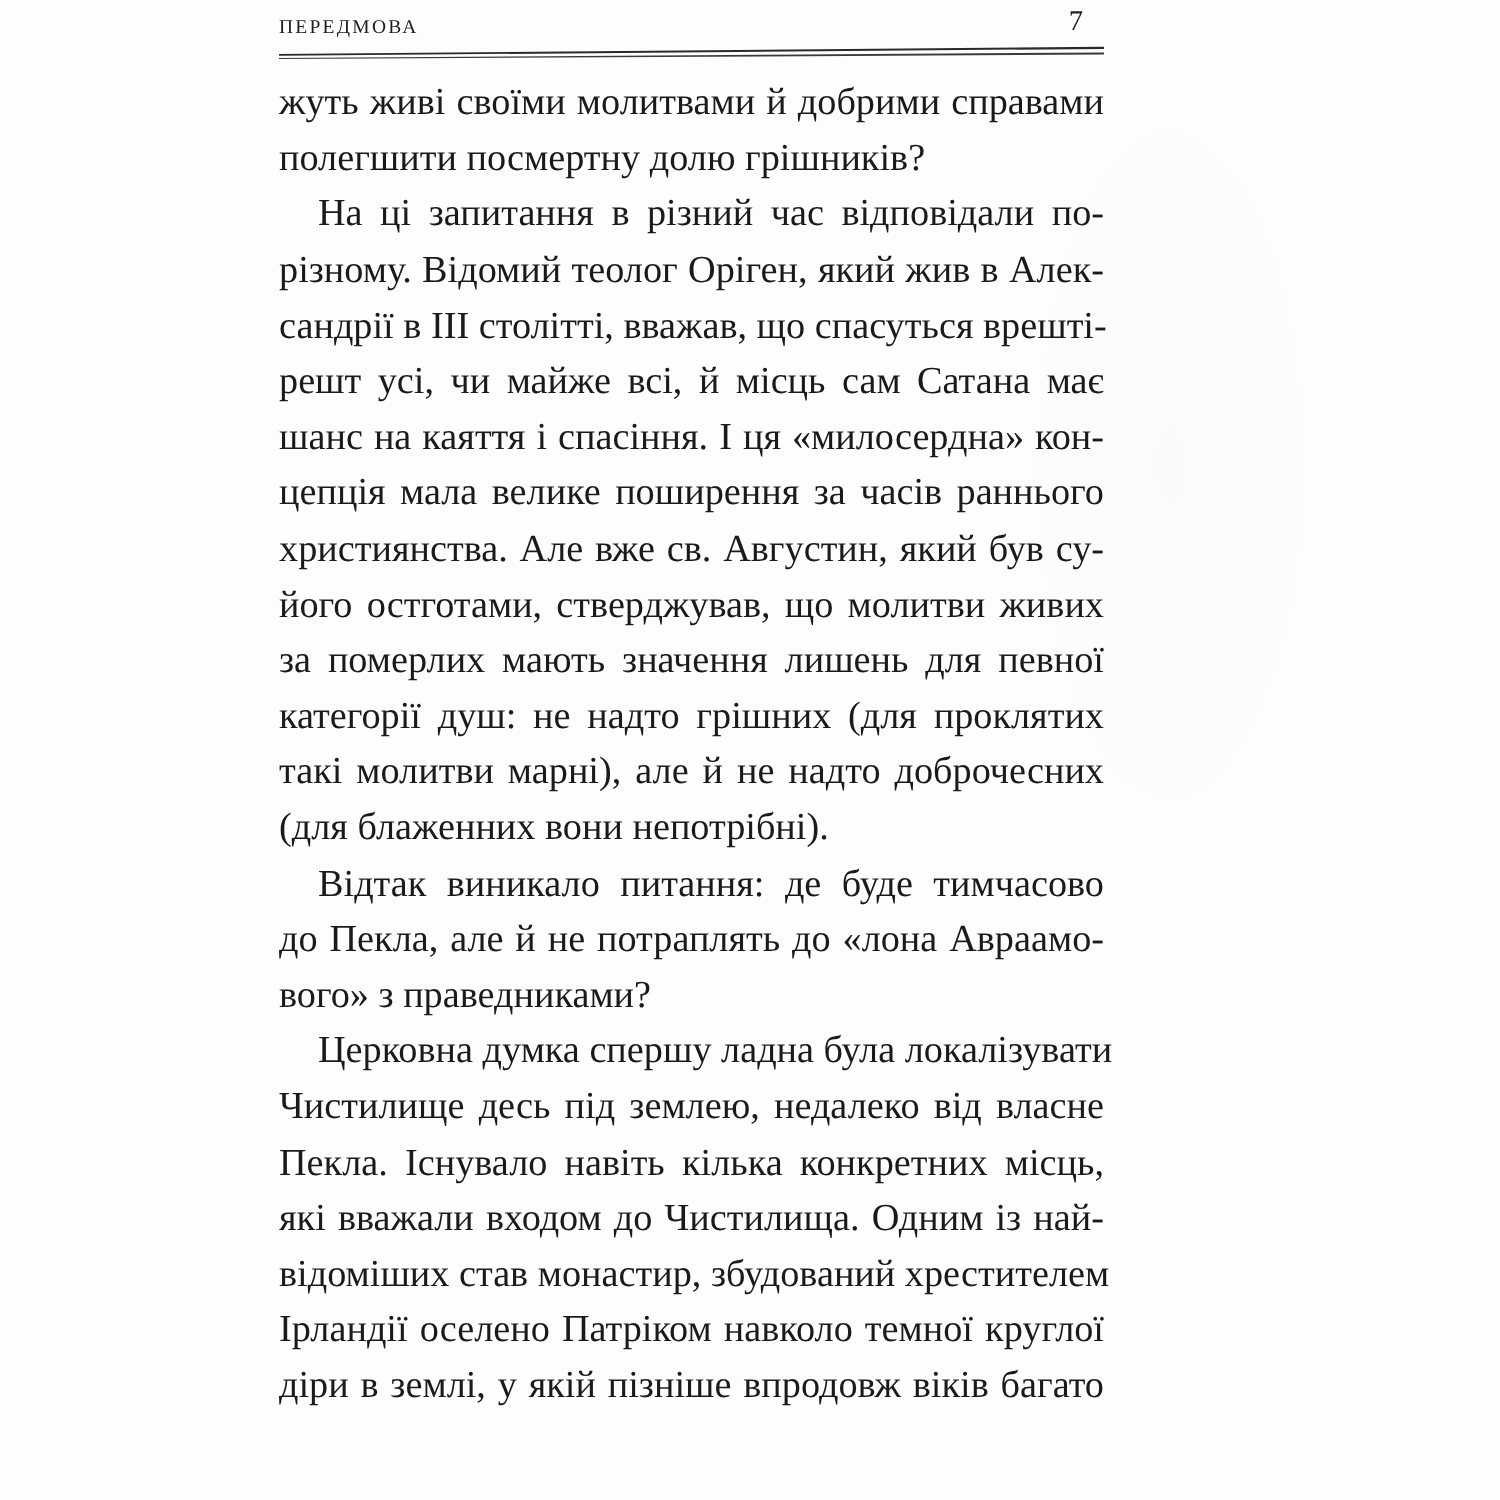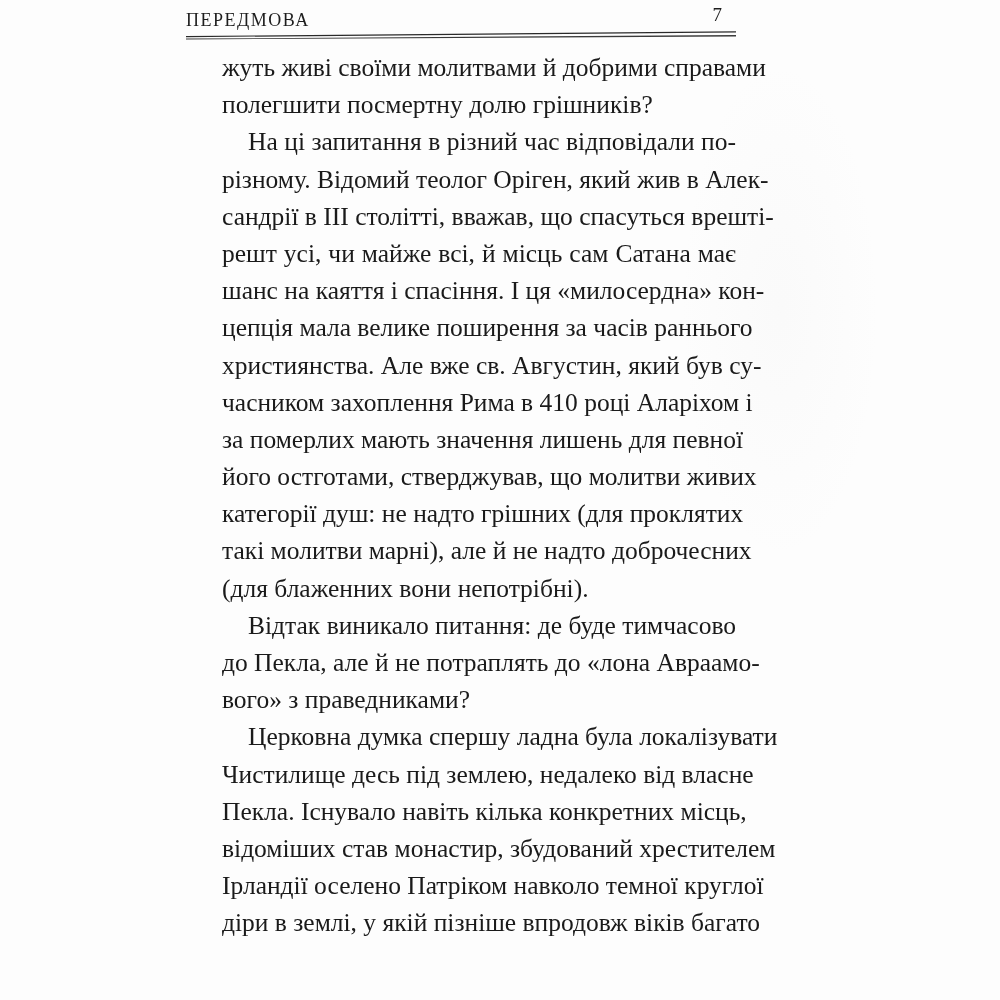--- a/index.html
+++ b/index.html
@@ -21,21 +21,21 @@
       left: 186px;
       top: 4px;
       width: 550px;
       height: 36px;
     }
     .section-title {
       position: absolute;
       left: 0;
       top: 6px;
       font-family: "Liberation Serif", "DejaVu Serif", serif;
-      font-size: 18px;
+      font-size: 13px;
       letter-spacing: 1.5px;
       color: #1e1e1e;
     }
     .page-number {
       position: absolute;
       right: 14px;
       top: 0;
       font-family: "Liberation Serif", "DejaVu Serif", serif;
       font-size: 19px;
       color: #1e1e1e;
@@ -56,21 +56,20 @@
       font-size: 25.5px;
       line-height: 37.2px;
       color: #1a1a1a;
     }
     .line {
       display: block;
       white-space: nowrap;
       text-align: justify;
       text-align-last: justify;
       height: 37.2px;
-      margin-left: 36px;
     }
     .line.last {
       text-align-last: left;
     }
     .line.indent {
       padding-left: 26px;
     }
     
     .show-through {
       position: absolute;
@@ -105,37 +104,37 @@
     </div>
 
     <div>
       <span class="line indent">На ці запитання в різний час відповідали по-</span>
       <span class="line">різному. Відомий теолог Оріген, який жив в Алек-</span>
       <span class="line">сандрії в III столітті, вважав, що спасуться врешті-</span>
       <span class="line">решт усі, чи майже всі, й місць сам Сатана має</span>
       <span class="line">шанс на каяття і спасіння. І ця «милосердна» кон-</span>
       <span class="line">цепція мала велике поширення за часів раннього</span>
       <span class="line">християнства. Але вже св. Августин, який був су-</span>
-      <span class="line">часником захоплення Рима в 410 році Аларіхом і</span>
+      <span class="line">його остготами, стверджував, що молитви живих</span>
       <span class="line">за померлих мають значення лишень для певної</span>
-      <span class="line">його остготами, стверджував, що молитви живих</span>
       <span class="line">категорії душ: не надто грішних (для проклятих</span>
       <span class="line">такі молитви марні), але й не надто доброчесних</span>
       <span class="line last">(для блаженних вони непотрібні).</span>
     </div>
 
     <div>
       <span class="line indent">Відтак виникало питання: де буде тимчасово</span>
       <span class="line">до Пекла, але й не потраплять до «лона Авраамо-</span>
       <span class="line last">вого» з праведниками?</span>
     </div>
 
     <div>
       <span class="line indent">Церковна думка спершу ладна була локалізувати</span>
       <span class="line">Чистилище десь під землею, недалеко від власне</span>
       <span class="line">Пекла. Існувало навіть кілька конкретних місць,</span>
+      <span class="line">які вважали входом до Чистилища. Одним із най-</span>
       <span class="line">відоміших став монастир, збудований хрестителем</span>
       <span class="line">Ірландії оселено Патріком навколо темної круглої</span>
       <span class="line">діри в землі, у якій пізніше впродовж віків багато</span>
 
     </div>
   </div>
 </div>
 
 </body></html>

